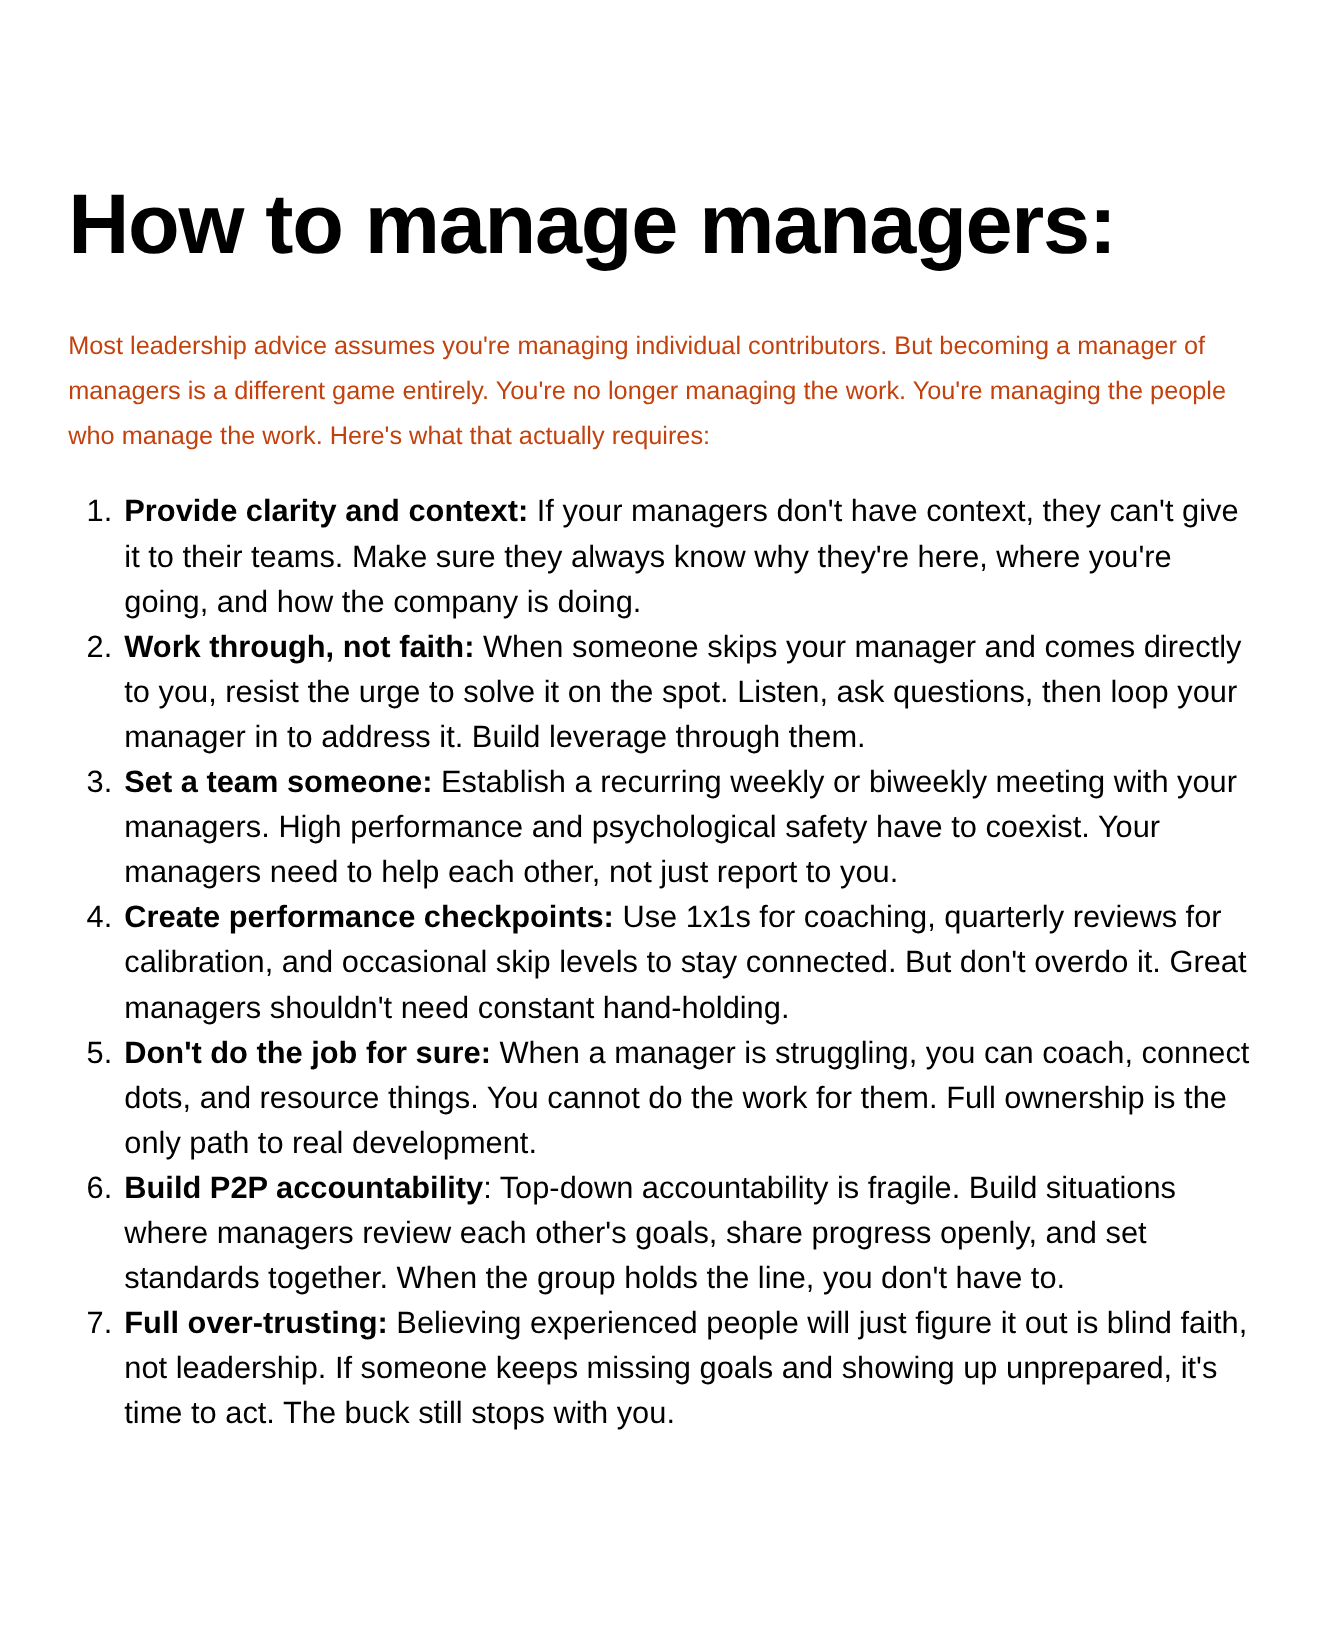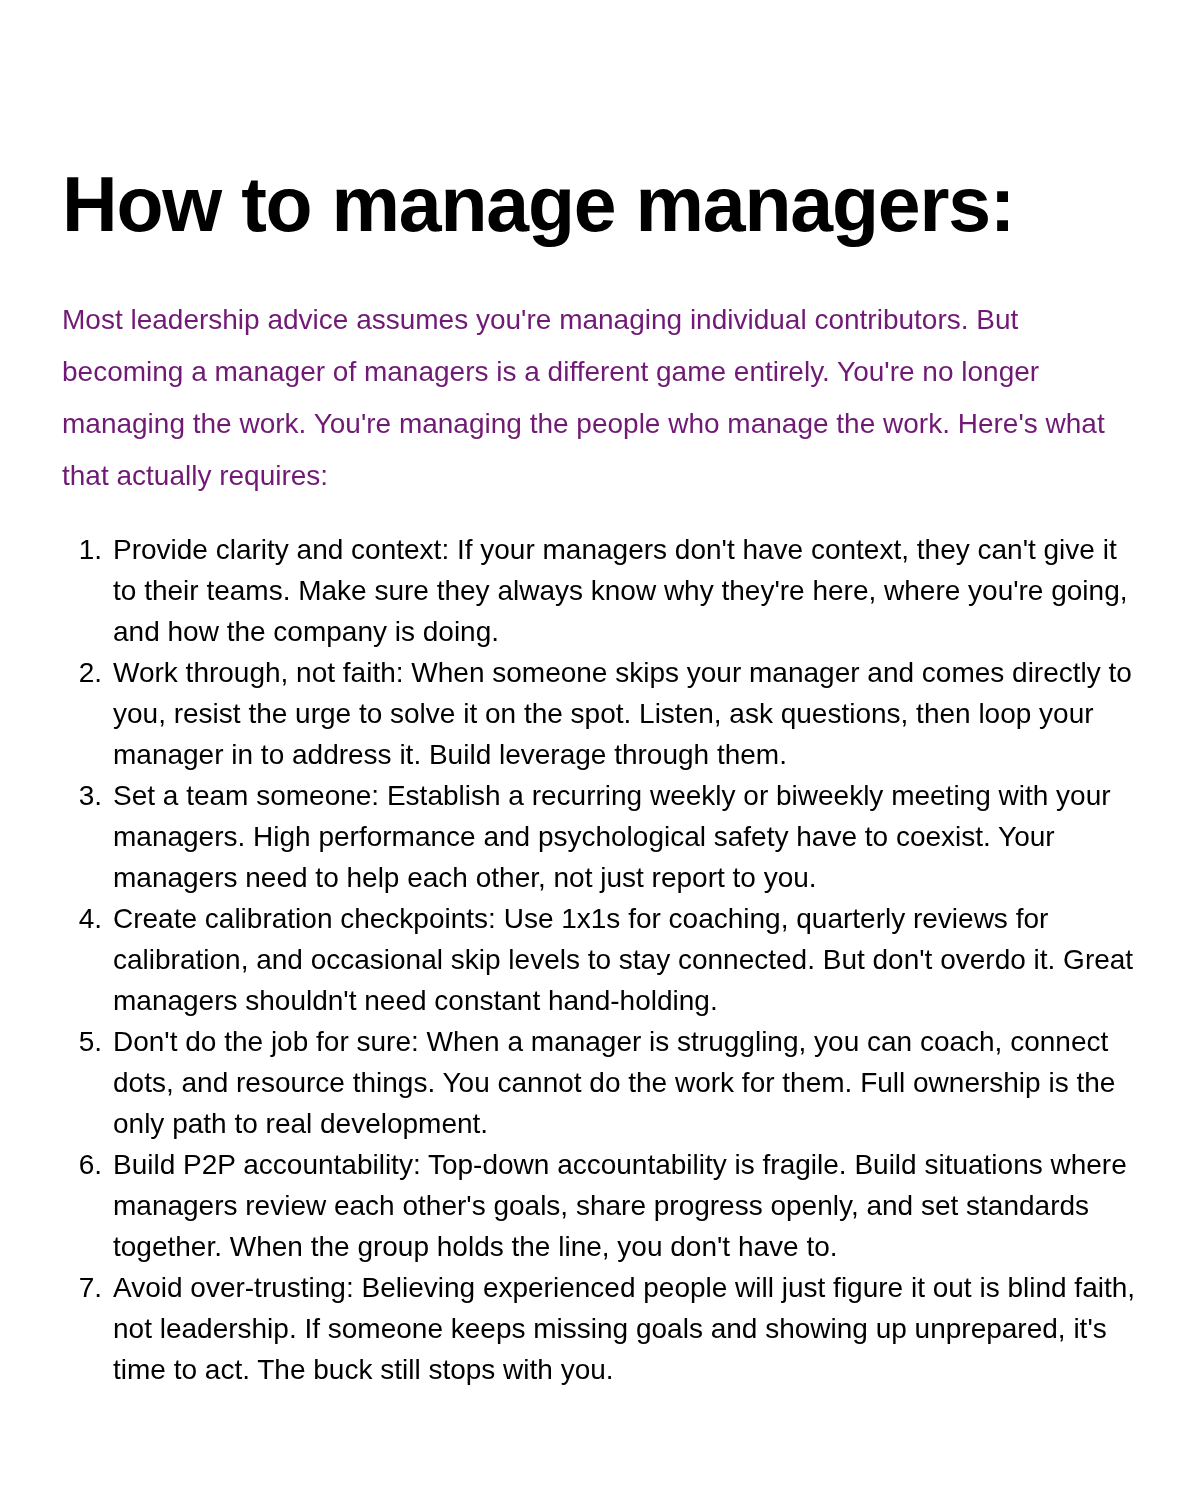--- a/index.html
+++ b/index.html
@@ -32,24 +32,24 @@
     font-weight: bold;
     line-height: 92px;
     letter-spacing: -1.2px;
     color: #000000;
     white-space: nowrap;
   }
 
   .intro {
     margin: 44px 0 0 0;
     width: 1082px;
-    font-size: 28px;
-    line-height: 52px;
+    font-size: 23px;
+    line-height: 41px;
     font-weight: normal;
-    color: #701a75;
+    color: #c2410c;
   }
 
   .tips-list {
     margin: 27px 0 0 0;
     padding: 0;
     list-style: none;
     width: 1080px;
   }
 
   .tip-item {
@@ -66,21 +66,21 @@
     top: 0;
     width: 40px;
     text-align: right;
     font-size: 28px;
     line-height: 41px;
     font-weight: normal;
     color: #000000;
   }
 
   .tip-lead {
-    font-weight: normal;
+    font-weight: bold;
     text-align: right;
   }
 
   .tip-body {
     font-weight: normal;
   }
 </style>
 </head>
 <body>
 
@@ -98,30 +98,30 @@
 
     <li class="tip-item">
       <span class="tip-number">2.</span><span class="tip-lead">Work through, not faith:</span><span class="tip-body"> When someone skips your manager and comes directly to you, resist the urge to solve it on the spot. Listen, ask questions, then loop your manager in to address it. Build leverage through them.</span>
     </li>
 
     <li class="tip-item">
       <span class="tip-number">3.</span><span class="tip-lead">Set a team someone:</span><span class="tip-body"> Establish a recurring weekly or biweekly meeting with your managers. High performance and psychological safety have to coexist. Your managers need to help each other, not just report to you.</span>
     </li>
 
     <li class="tip-item">
-      <span class="tip-number">4.</span><span class="tip-lead">Create calibration checkpoints:</span><span class="tip-body"> Use 1x1s for coaching, quarterly reviews for calibration, and occasional skip levels to stay connected. But don't overdo it. Great managers shouldn't need constant hand-holding.</span>
+      <span class="tip-number">4.</span><span class="tip-lead">Create performance checkpoints:</span><span class="tip-body"> Use 1x1s for coaching, quarterly reviews for calibration, and occasional skip levels to stay connected. But don't overdo it. Great managers shouldn't need constant hand-holding.</span>
     </li>
 
     <li class="tip-item">
       <span class="tip-number">5.</span><span class="tip-lead">Don't do the job for sure:</span><span class="tip-body"> When a manager is struggling, you can coach, connect dots, and resource things. You cannot do the work for them. Full ownership is the only path to real development.</span>
     </li>
 
     <li class="tip-item">
       <span class="tip-number">6.</span><span class="tip-lead">Build P2P accountability</span><span class="tip-body">: Top-down accountability is fragile. Build situations where managers review each other's goals, share progress openly, and set standards together. When the group holds the line, you don't have to.</span>
     </li>
 
     <li class="tip-item">
-      <span class="tip-number">7.</span><span class="tip-lead">Avoid over-trusting:</span><span class="tip-body"> Believing experienced people will just figure it out is blind faith, not leadership. If someone keeps missing goals and showing up unprepared, it's time to act. The buck still stops with you.</span>
+      <span class="tip-number">7.</span><span class="tip-lead">Full over-trusting:</span><span class="tip-body"> Believing experienced people will just figure it out is blind faith, not leadership. If someone keeps missing goals and showing up unprepared, it's time to act. The buck still stops with you.</span>
     </li>
 
   </ol>
 
 </div>
 
 </body></html>

